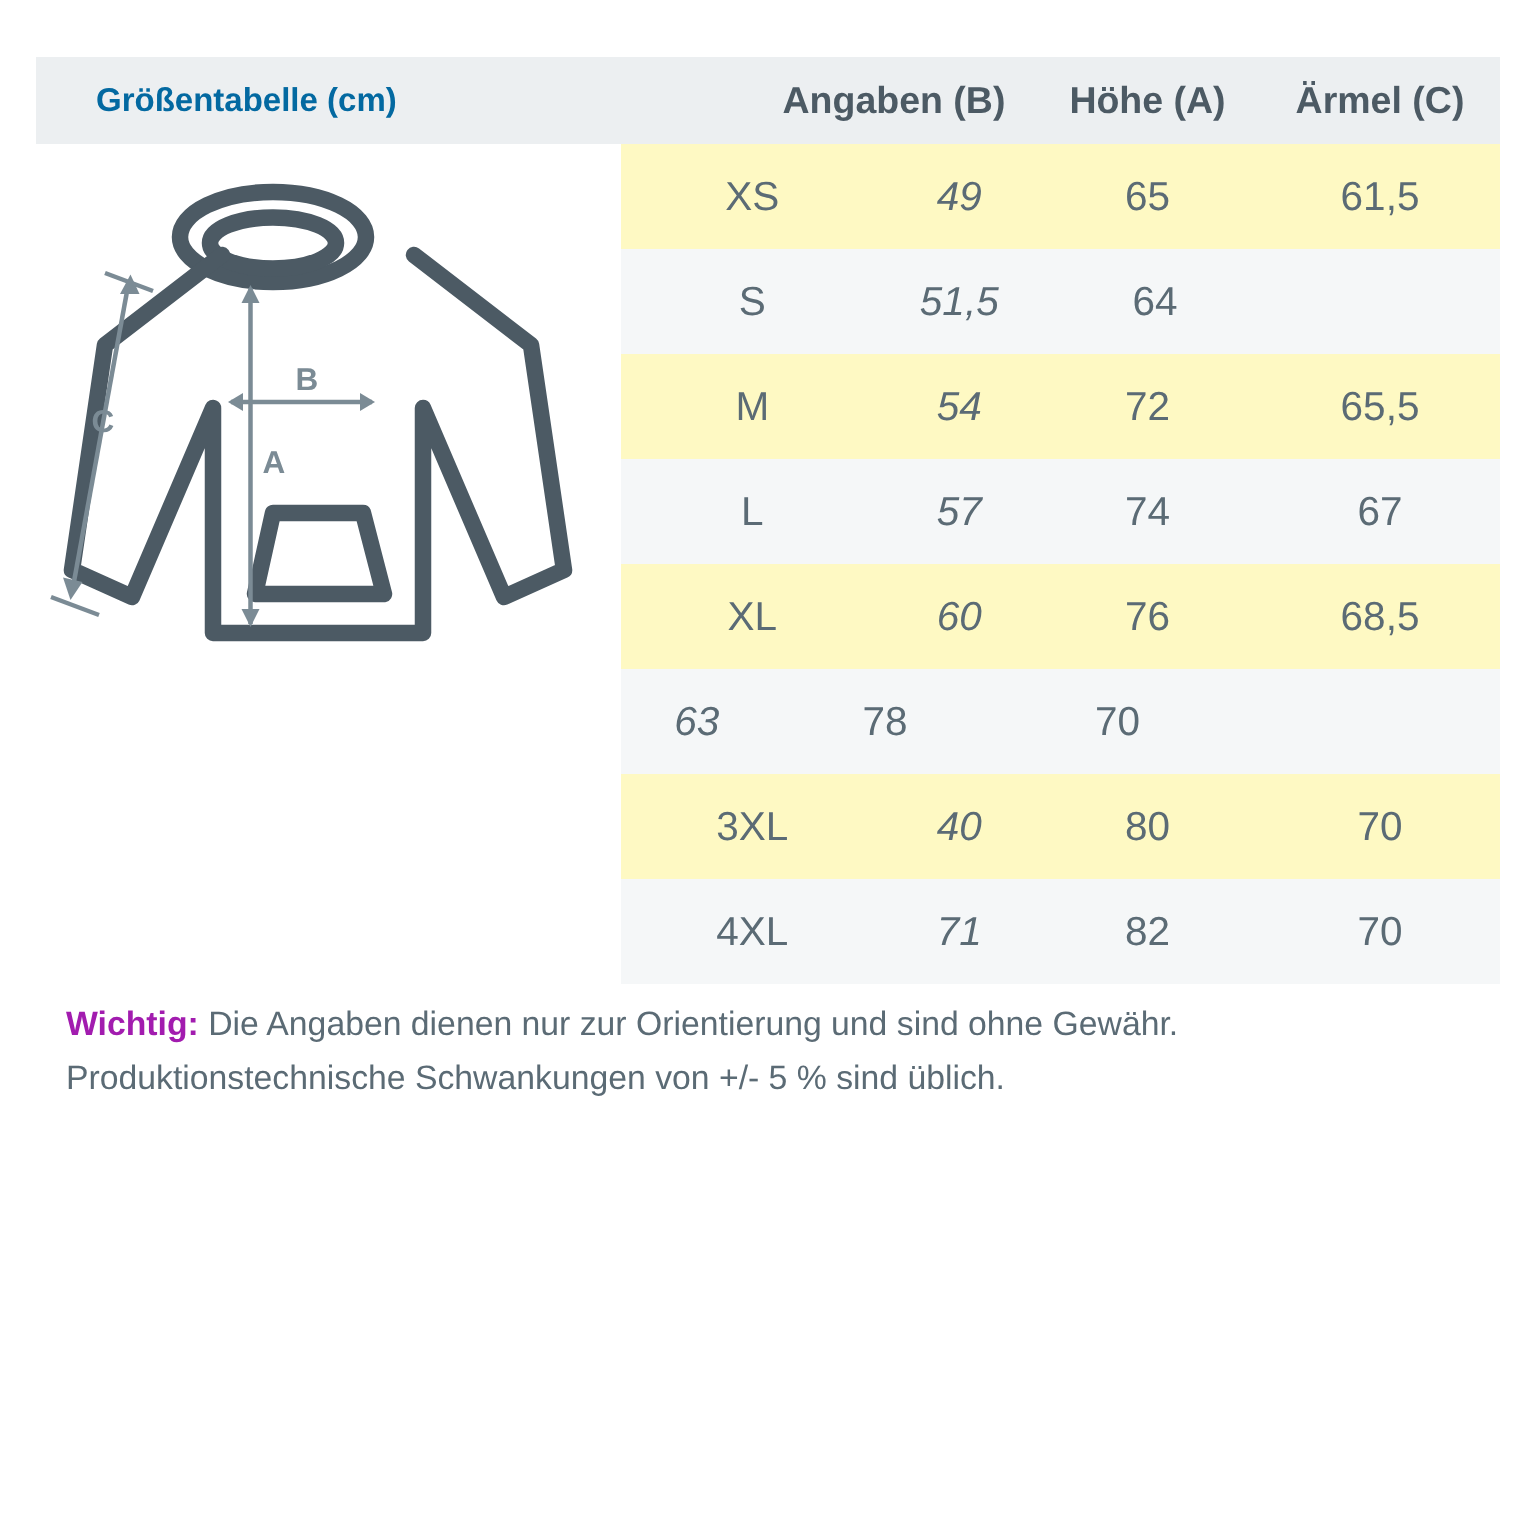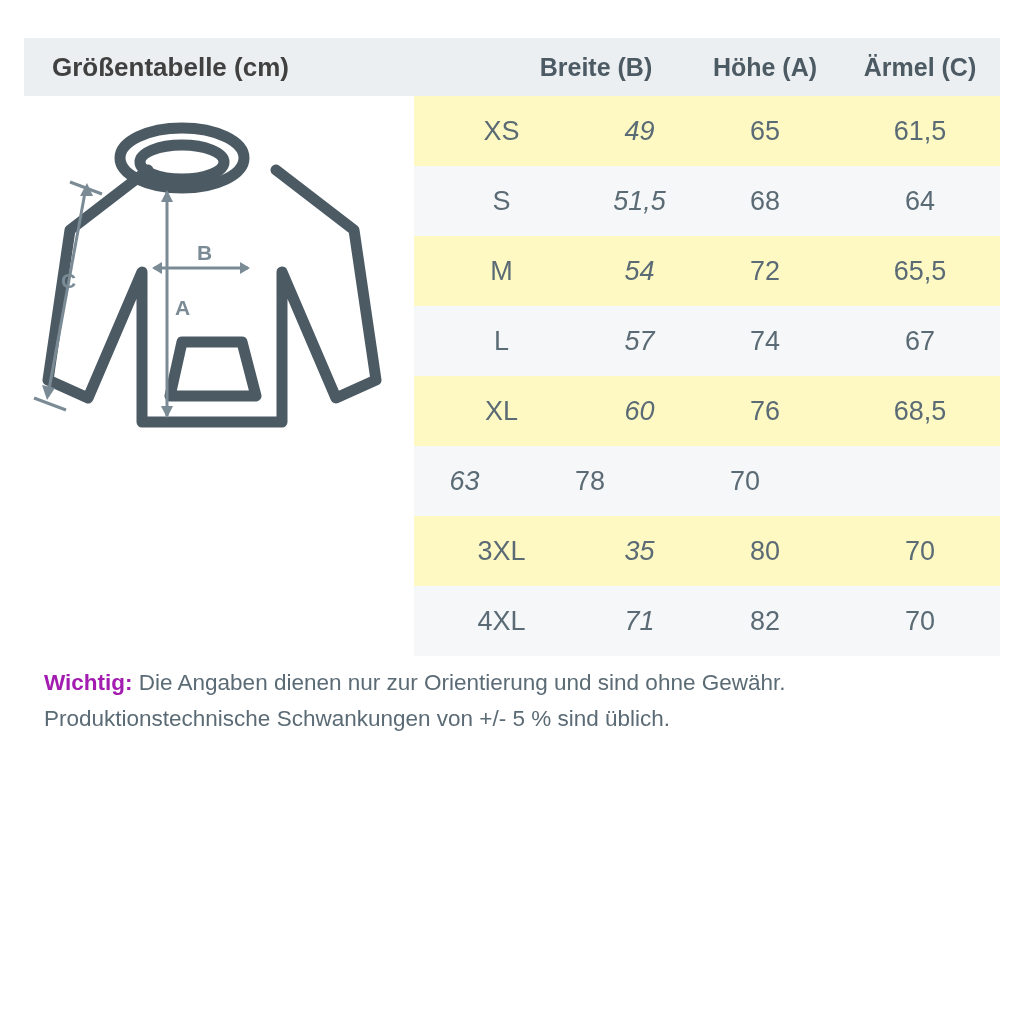--- a/index.html
+++ b/index.html
@@ -29,24 +29,24 @@
     top: 38px;
     width: 976px;
     height: 58px;
     background: #eceff1;
     display: flex;
     align-items: center;
     box-sizing: border-box;
   }
   .header-title {
     position: absolute;
-    left: 28px;
-    font-size: 26px;
+    left: 40px;
+    font-size: 22px;
     font-weight: bold;
-    color: #404040;
+    color: #0369a1;
     white-space: nowrap;
   }
   .header-cols {
     position: absolute;
     right: 0px;
     top: 0;
     height: 58px;
     display: flex;
     align-items: center;
   }
@@ -113,21 +113,21 @@
   }
 </style>
 </head>
 <body>
 
 <div class="page">
 
   <div class="header-row">
     <div class="header-title">Größentabelle (cm)</div>
     <div class="header-cols">
-      <div class="header-col hc-breite">Breite (B)</div>
+      <div class="header-col hc-breite">Angaben (B)</div>
       <div class="header-col hc-hoehe">Höhe (A)</div>
       <div class="header-col hc-aermel">Ärmel (C)</div>
     </div>
   </div>
 
   <div class="illustration">
     <svg width="380" height="360" viewBox="0 0 380 360" xmlns="http://www.w3.org/2000/svg">
 
       <g fill="none" stroke="#4c5a64" stroke-width="11" stroke-linejoin="round" stroke-linecap="round">
 
@@ -169,21 +169,20 @@
     <div class="row">
       <div class="cell c-size">XS</div>
       <div class="cell c-breite">49</div>
       <div class="cell c-hoehe">65</div>
       <div class="cell c-aermel">61,5</div>
     </div>
 
     <div class="row alt">
       <div class="cell c-size">S</div>
       <div class="cell c-breite">51,5</div>
-      <div class="cell c-hoehe">68</div>
       <div class="cell c-aermel">64</div>
     </div>
 
     <div class="row">
       <div class="cell c-size">M</div>
       <div class="cell c-breite">54</div>
       <div class="cell c-hoehe">72</div>
       <div class="cell c-aermel">65,5</div>
     </div>
 
@@ -202,21 +201,21 @@
     </div>
 
     <div class="row alt">
       <div class="cell c-breite">63</div>
       <div class="cell c-hoehe">78</div>
       <div class="cell c-aermel">70</div>
     </div>
 
     <div class="row">
       <div class="cell c-size">3XL</div>
-      <div class="cell c-breite">35</div>
+      <div class="cell c-breite">40</div>
       <div class="cell c-hoehe">80</div>
       <div class="cell c-aermel">70</div>
     </div>
 
     <div class="row alt">
       <div class="cell c-size">4XL</div>
       <div class="cell c-breite">71</div>
       <div class="cell c-hoehe">82</div>
       <div class="cell c-aermel">70</div>
     </div>

